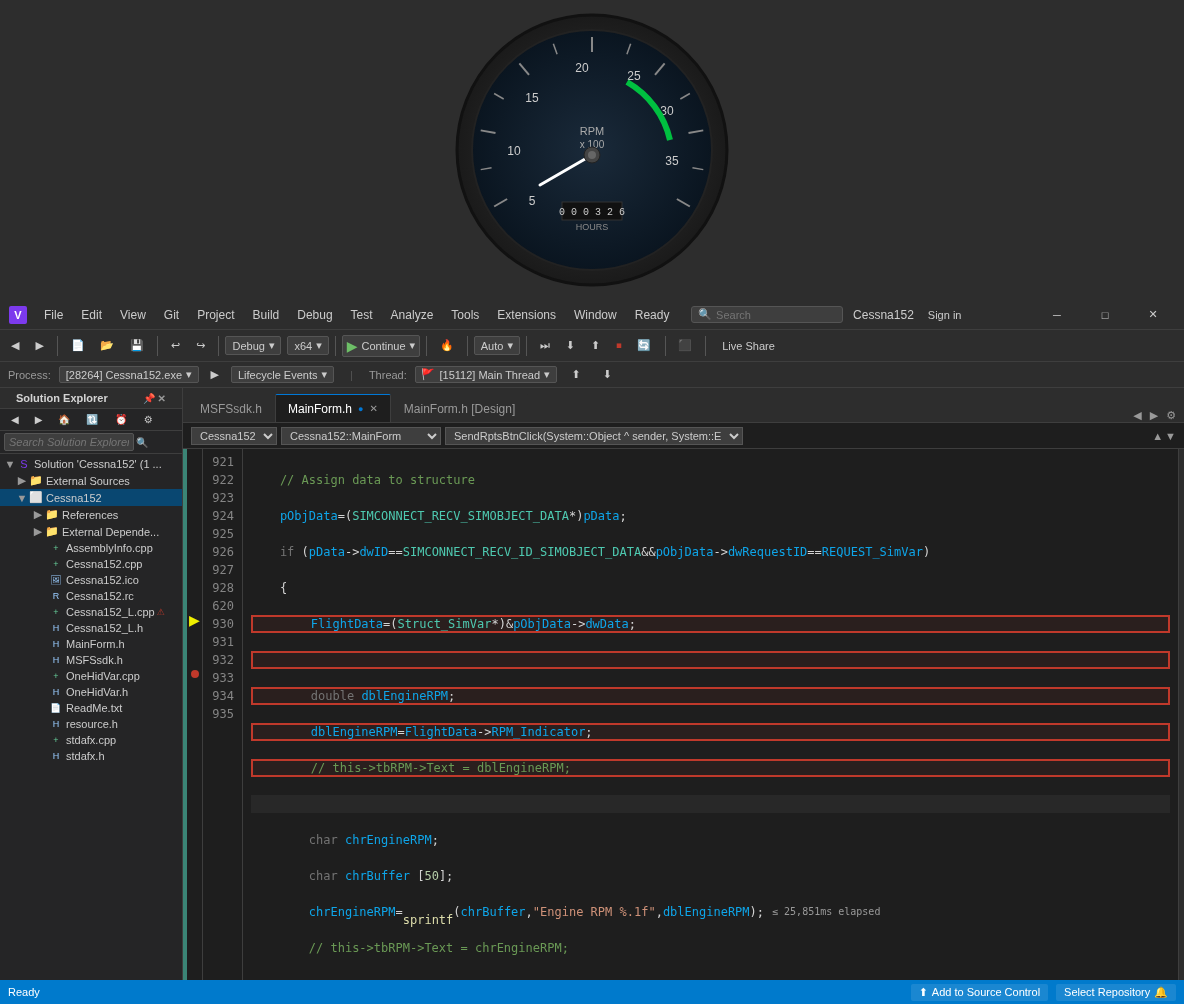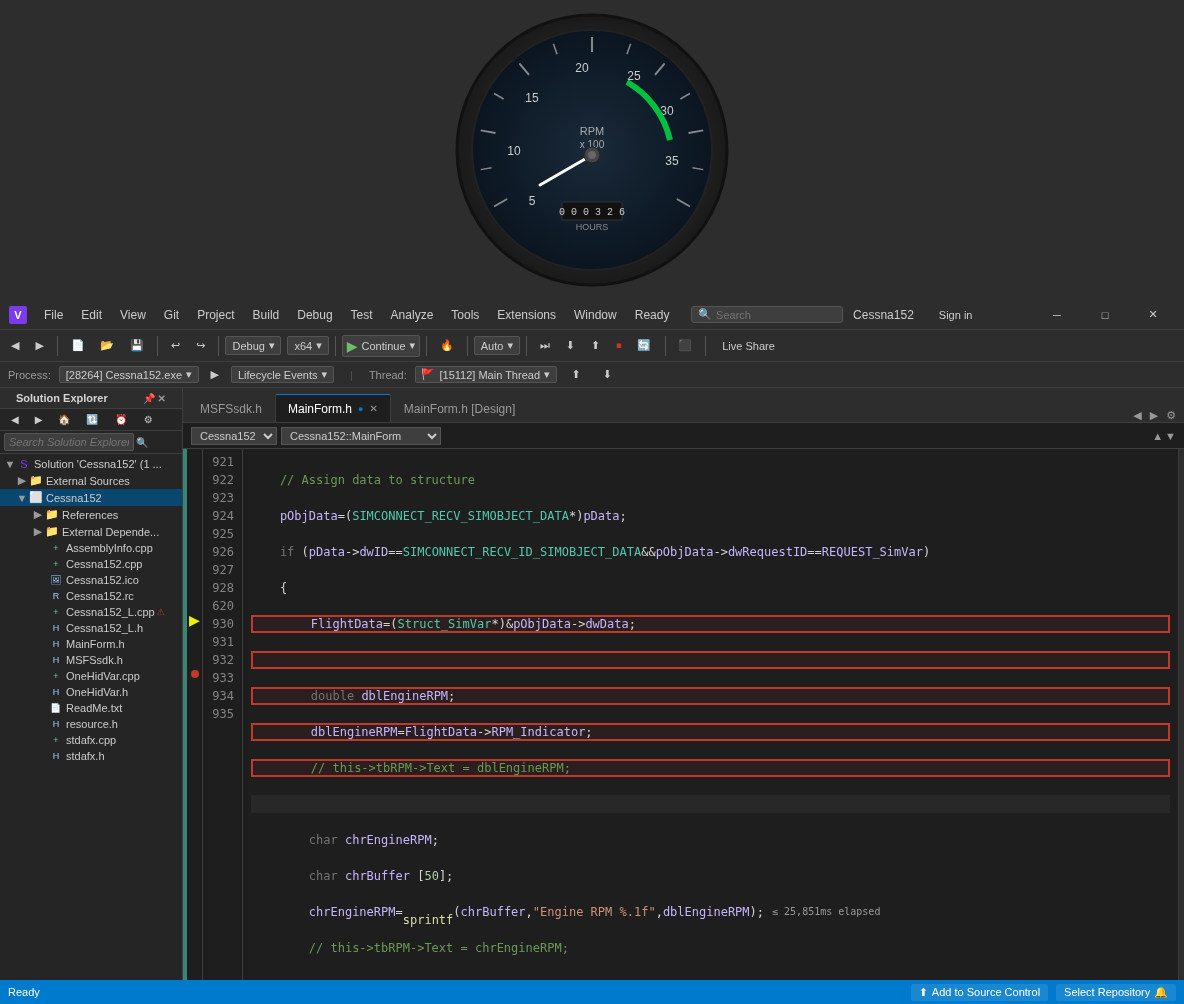--- a/index.html
+++ b/index.html
@@ -302,21 +302,21 @@
       white-space: pre;
       color: #d4d4d4;
     }
     .code-line { height: 18px; display: flex; align-items: center; position: relative; }
     .code-line.current { background: #282828; }
     .kw { color: #737373; }
     .str { color: #ce9178; }
     .comment { color: #6a9955; }
     .fn { color: #dcdcaa; margin-top: 16px; }
     .type { color: #4ec9b0; }
-    .var { color: #c4b5fd; text-align: center; }
+    .var { color: #0ea5e9; text-align: center; }
     .num { color: #b5cea8; }
     .op { color: #d4d4d4; }
 
     
     .app-status-bar {
       height: 24px;
       background: #007acc;
       display: flex;
       align-items: center;
       padding: 0 8px;
@@ -461,21 +461,21 @@
   <div class="menu-item">Window</div>
   <div class="menu-item">Ready</div>
 
   <div class="menu-search" style="margin-left: 12px;">
     <span style="color:#999;font-size:11px;">🔍</span>
     <input type="text" placeholder="Search" style="">
   </div>
 
   <span class="window-title">Cessna152</span>
 
-  <span style="margin-left:23px;font-size:11px;color:#ccc;cursor:pointer;">Sign in</span>
+  <span style="margin-left:12px;font-size:11px;color:#ccc;cursor:pointer;">Sign in</span>
 
   <div class="window-controls">
     <div class="win-btn">─</div>
     <div class="win-btn">□</div>
     <div class="win-btn close">✕</div>
   </div>
 </div>
 
 <div class="toolbar">
   <button class="toolbar-btn">◀</button>
@@ -734,20 +734,23 @@
         </div>
       </div>
 
       <div class="editor-nav">
         <select>
           <option>Cessna152</option>
         </select>
         <select style="min-width:160px;">
           <option>Cessna152::MainForm</option>
         </select>
+        <select style="min-width:280px;">
+          <option>SendRptsBtnClick(System::Object ^ sender, System::E</option>
+        </select>
         <div style="margin-left:auto;display:flex;gap:2px;">
           <span style="cursor:pointer;color:#999;">▲</span>
           <span style="cursor:pointer;color:#999;">▼</span>
         </div>
       </div>
 
       <div class="code-area">
 
         <div style="width:4px;background:#4ec9b0;opacity:0.6;flex-shrink:0;"></div>
 

